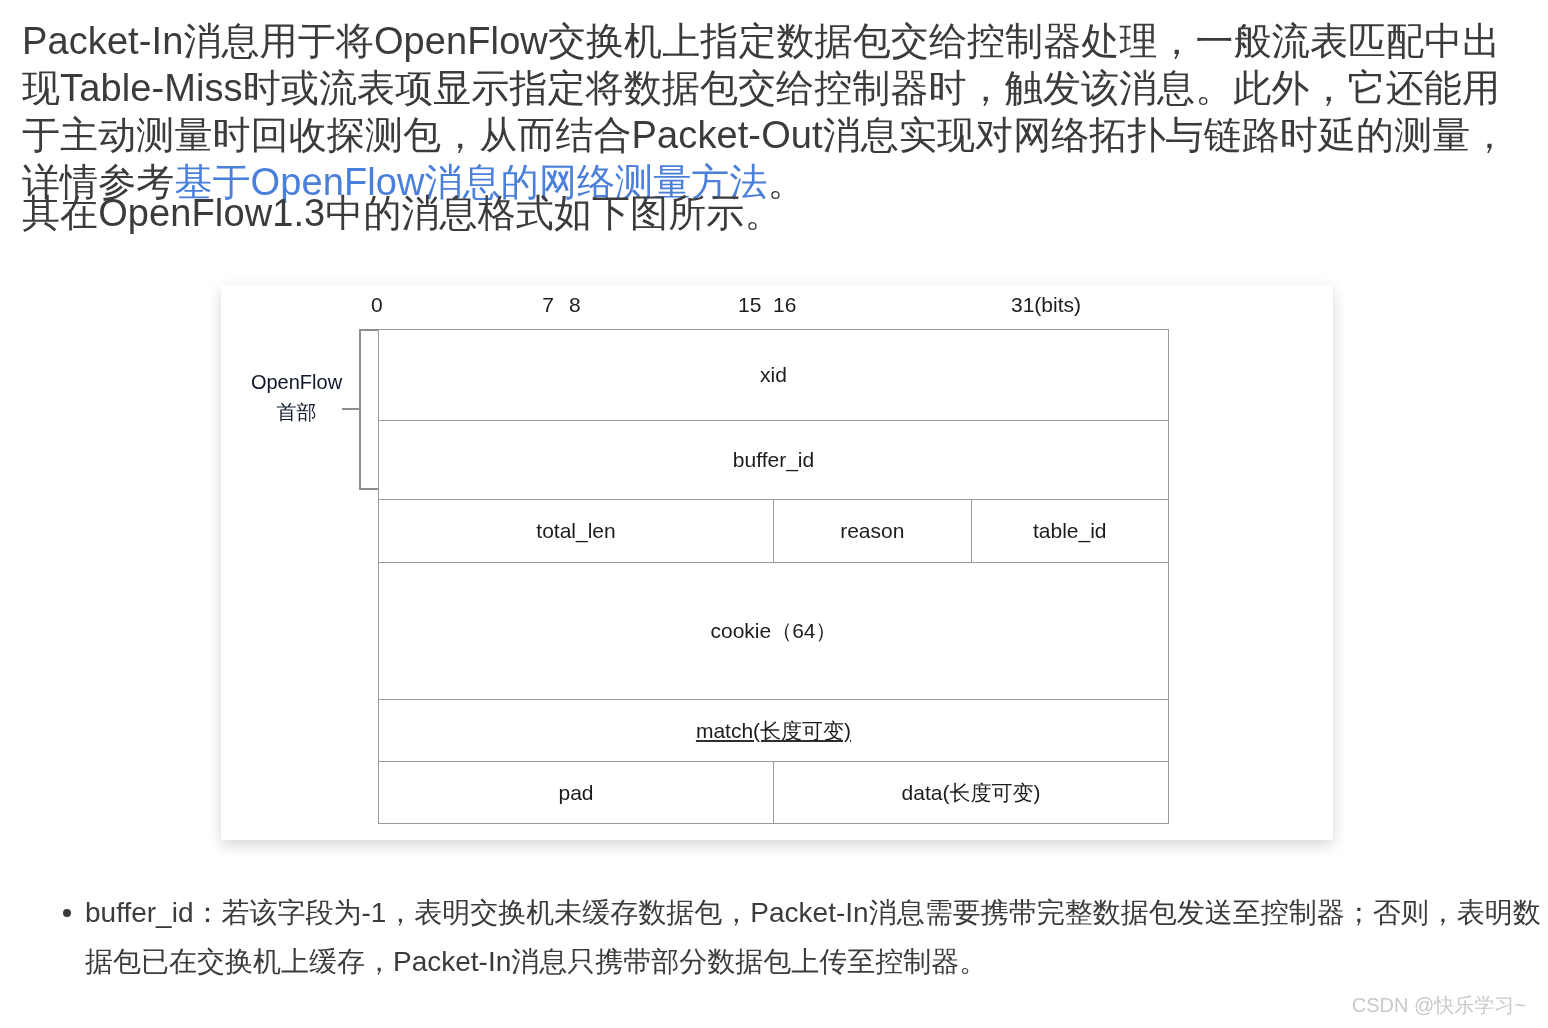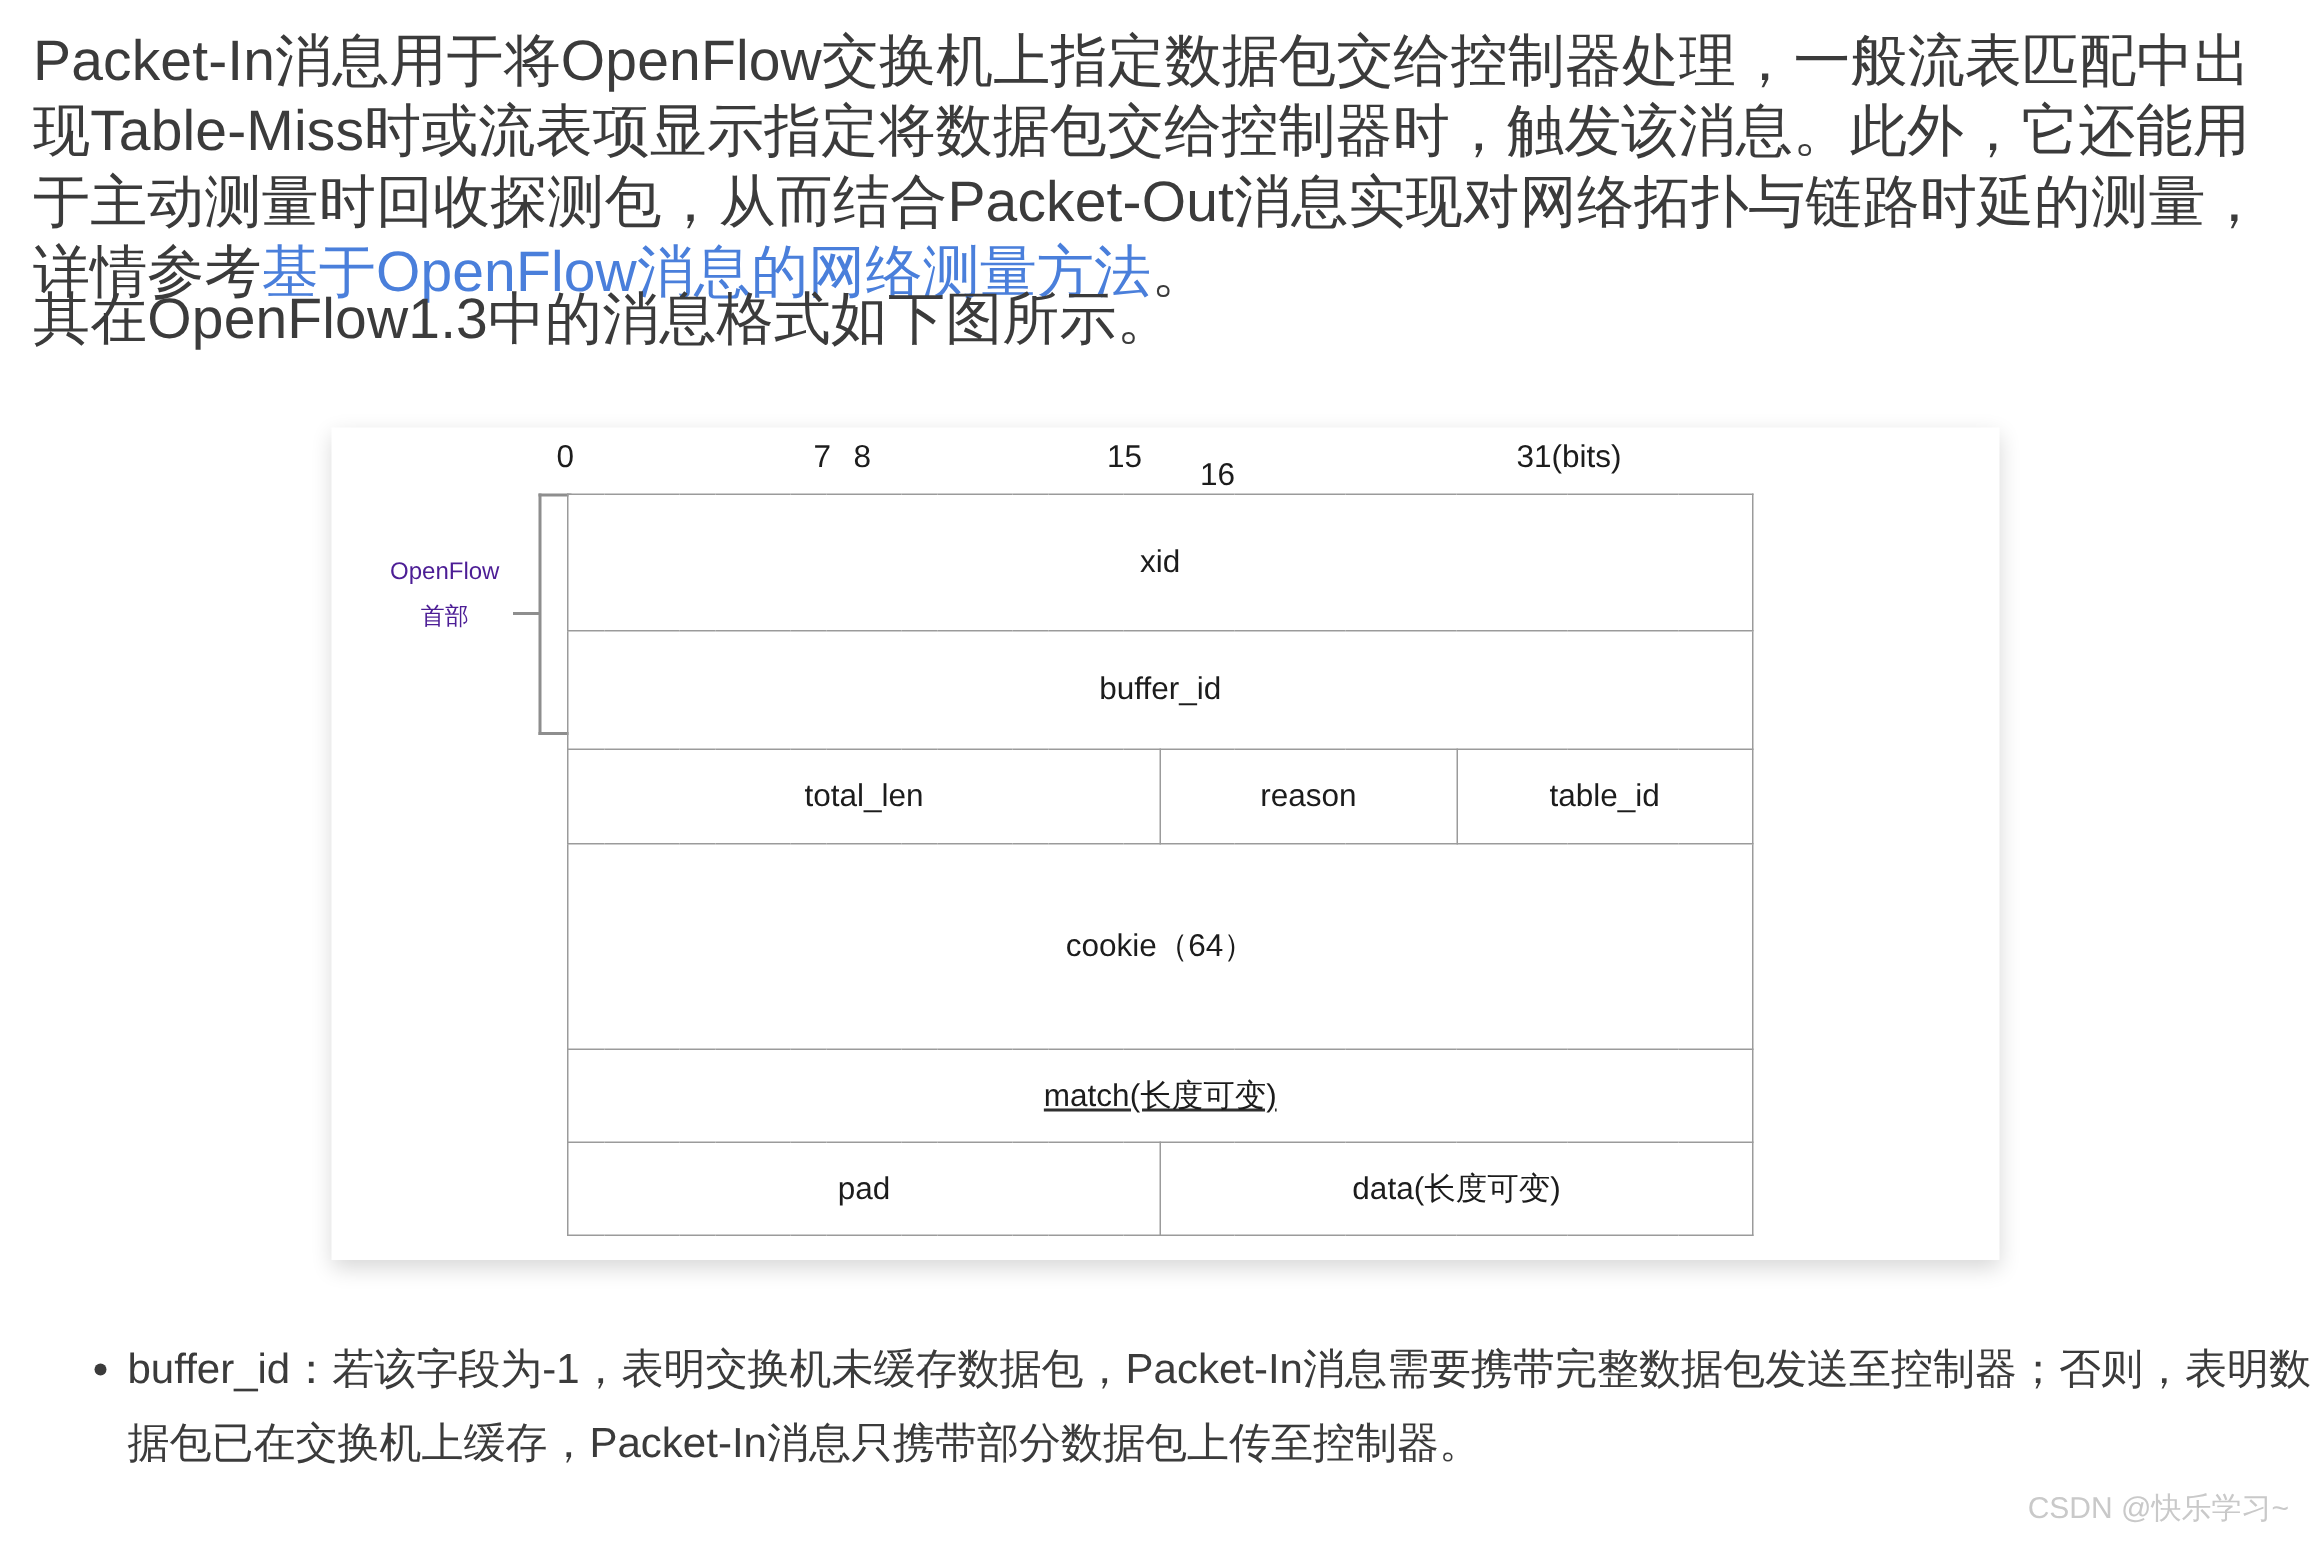--- a/index.html
+++ b/index.html
@@ -61,23 +61,23 @@
     white-space: nowrap;
   }
 
   
   .side-label {
     position: absolute;
     left: 8px;
     top: 82px;
     width: 135px;
     text-align: center;
-    font-size: 16px;
+    font-size: 20px;
     line-height: 30px;
-    color: #4c1d95;
+    color: #0f172a;
   }
 
   
   .bracket {
     position: absolute;
     left: 138px;
     top: 44px;
     width: 22px;
     height: 161px;
     border-left: 2px solid #8e8e8e;
@@ -161,21 +161,21 @@
 <div class="para" id="para-2">其在OpenFlow1.3中的消息格式如下图所示。</div>
 
 <div class="figure-wrap">
   <div class="diagram">
 
     <div id="bit-ruler">
         <span class="bitlabel" style="top: 8px; left: 150px;">0</span>
         <span class="bitlabel" style="top: 8px; left: 317px; text-align: right; width: 16px;">7</span>
         <span class="bitlabel" style="top: 8px; left: 348px;">8</span>
         <span class="bitlabel" style="top: 8px; left: 517px; text-align: right; width: 16px;">15</span>
-        <span class="bitlabel" style="top: 20px; left: 552px; margin-left: 27px;">16</span>
+        <span class="bitlabel" style="top: 8px; left: 552px;">16</span>
         <span class="bitlabel" style="top: 8px; left: 790px;">31(bits)</span>
       </div>
 
     <div class="side-label">
       <div>OpenFlow</div>
       <div>首部</div>
     </div>
     <div class="bracket-stem"></div>
     <div class="bracket"></div>
 

